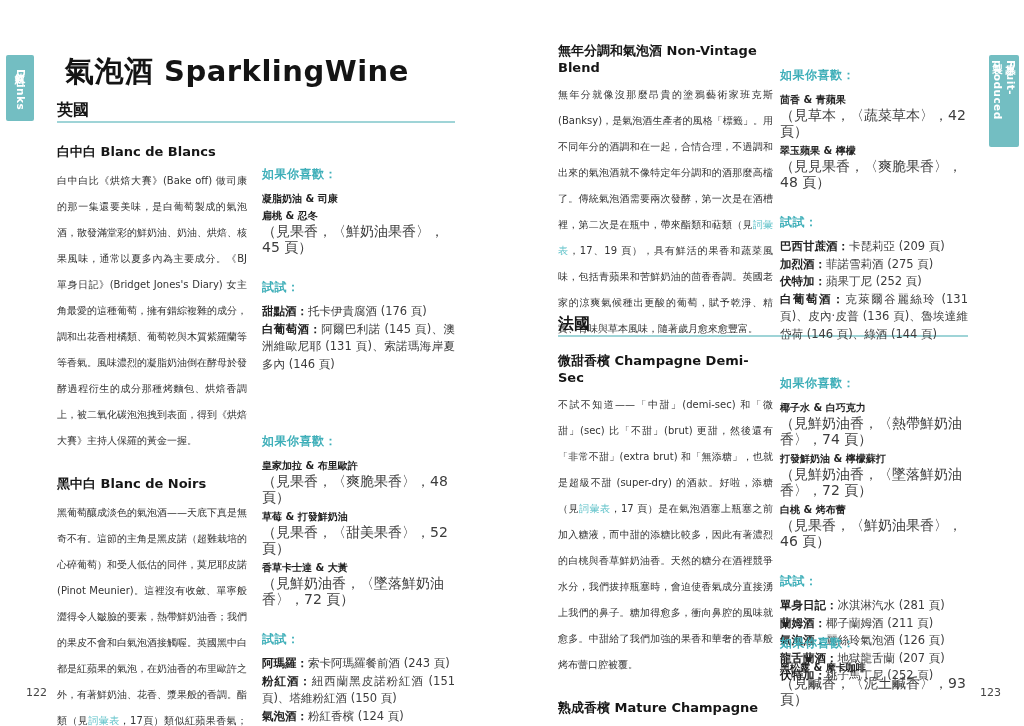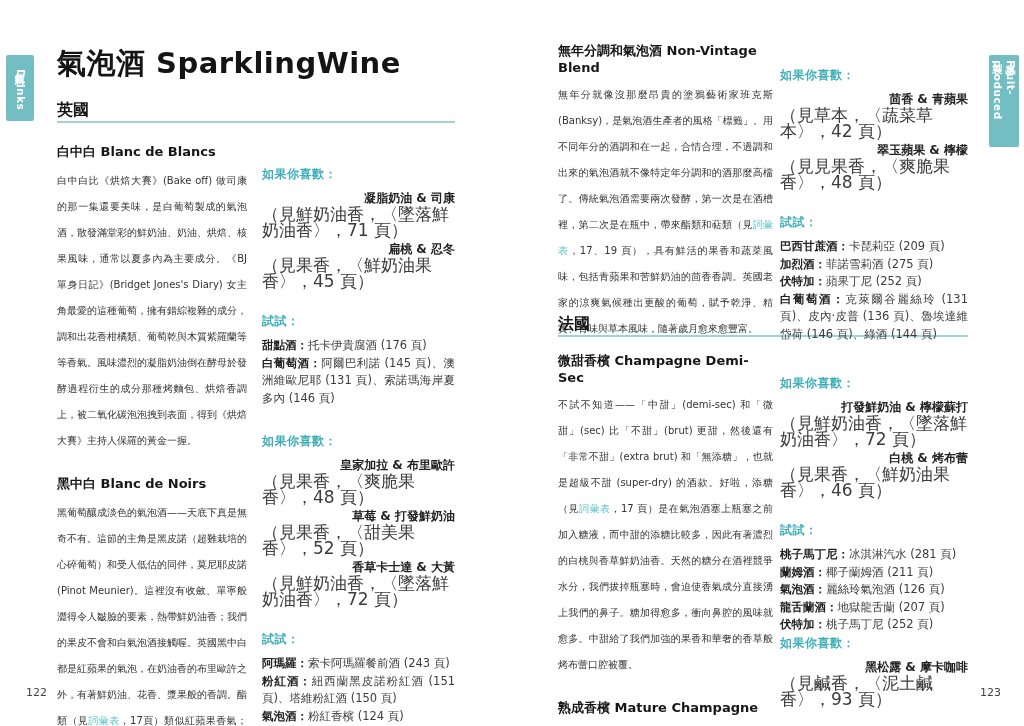--- a/index.html
+++ b/index.html
@@ -16,21 +16,21 @@
     writing-mode:vertical-rl;display:flex;align-items:center;justify-content:center;
     font-weight:bold;font-size:10.5px;line-height:13px;letter-spacing:1px;
   }
   .vtab-left{left:6px;top:55px;width:28px;height:66px;}
   .vtab-right{left:989px;top:55px;width:30px;height:92px;}
   .vtab .zh{text-orientation:upright;letter-spacing:2px;}
   .vtab .en{text-orientation:mixed;letter-spacing:0.5px;}
 
   
   .title{
-    position:absolute;left:57px;top:44px;margin:0;
+    position:absolute;left:57px;top:44px;margin:8px;
     font-size:29px;font-weight:bold;color:#141414;letter-spacing:0.5px;
   }
   .country{
     position:absolute;font-size:16px;font-weight:bold;color:#161616;
     border-bottom:2px solid #9fd4d7;padding-bottom:0;
   }
   .country-uk{left:57px;top:100px;width:398px;}
   .country-fr{left:558px;top:314px;width:410px;}
 
   
@@ -50,22 +50,22 @@
   }
   .glossary{color:#5fc2c9;}
 
   
   .box{width:100%;}
   .box-abs{position:absolute;left:0;}
   .like-label,.try-label{
     color:#3fafb9;font-weight:bold;font-size:12px;margin-bottom:7px;letter-spacing:0.5px;margin-top:23px;
   }
   .try-label{margin-top:24px;}
-  .pair-name{font-size:12px;font-weight:bold;color:#222;line-height:17px;text-align:right;}
-  .pair-ref{font-size:17px;color:#3c3c3c;line-height:15.5px;margin-bottom:3px;}
+  .pair-name{font-size:10px;font-weight:bold;color:#222;line-height:17px;}
+  .pair-ref{font-size:14px;color:#3c3c3c;line-height:15.5px;margin-bottom:3px;}
   .try-item{font-size:11.5px;color:#3c3c3c;line-height:17.5px;text-align:justify;}
   .try-cat{font-weight:bold;color:#222;font-family:Liberation Serif, serif;}
 
   .pagenum{position:absolute;top:686px;font-size:11px;color:#444;}
   .pn-left{left:26px;}
   .pn-right{left:980px;text-align:center;}
 </style>
 </head>
 <body>
 
@@ -92,21 +92,20 @@
     <p class="body">白中白比《烘焙大賽》(Bake off) 做司康的那一集還要美味，是白葡萄製成的氣泡酒，散發滿堂彩的鮮奶油、奶油、烘焙、核果風味，通常以夏多內為主要成分。《BJ 單身日記》(Bridget Jones's Diary) 女主角最愛的這種葡萄，擁有錯綜複雜的成分，調和出花香柑橘類、葡萄乾與木質紫羅蘭等等香氣。風味濃烈的凝脂奶油倒在酵母於發酵過程衍生的成分那種烤麵包、烘焙香調上，被二氧化碳泡泡拽到表面，得到《烘焙大賽》主持人保羅的黃金一握。</p>
     <h3 class="mt">黑中白 Blanc de Noirs</h3>
     <p class="body"><span>黑葡萄釀成淡色的氣泡酒——天底下真是無奇不有。這節的主角是黑皮諾（超難栽培的心碎葡萄）和受人低估的同伴，莫尼耶皮諾 (Pinot Meunier)。這裡沒有收斂、單寧般澀得令人皺臉的要素，熱帶鮮奶油香；我們的果皮不會和白氣泡酒接觸喔。英國黑中白都是紅蘋果的氣泡，在奶油香的布里歐許之外，有著鮮奶油、花香、漿果般的香調。酯類（見</span><span class="glossary">詞彙表</span><span>，17頁）類似紅蘋果香氣；黑皮諾裡的一種主要成分也一樣，有著果香、芬芳香調，隱約的玫瑰與蜂蜜味，和酵母發酵時形成的奶油味成分。</span></p>
   </div>
 
   <div class="col colL2">
     <div class="box box-abs" style="top:0;">
       <div class="like-label">如果你喜歡：</div>
       <div>
         <div class="pair-name">凝脂奶油 &amp; 司康</div>
-        <div class="pair-ref">（見鮮奶油香，〈墜落鮮奶油香〉，71 頁）</div>
       </div>
       <div>
         <div class="pair-name">扁桃 &amp; 忍冬</div>
         <div class="pair-ref">（見果香，〈鮮奶油果香〉，45 頁）</div>
       </div>
       <div class="try-label">試試：</div>
       <div class="try-item"><span class="try-cat">甜點酒：</span><span>托卡伊貴腐酒 (176 頁)</span></div>
       <div class="try-item"><span class="try-cat">白葡萄酒：</span><span>阿爾巴利諾 (145 頁)、澳洲維歐尼耶 (131 頁)、索諾瑪海岸夏多內 (146 頁)</span></div>
     </div>
 
@@ -163,29 +162,33 @@
       <div class="try-item"><span class="try-cat">加烈酒：</span><span>菲諾雪莉酒 (275 頁)</span></div>
       <div class="try-item"><span class="try-cat">伏特加：</span><span>蘋果丁尼 (252 頁)</span></div>
       <div class="try-item"><span class="try-cat">白葡萄酒：</span><span>克萊爾谷麗絲玲 (131 頁)、皮內·皮普 (136 頁)、魯埃達維岱荷 (146 頁)、綠酒 (144 頁)</span></div>
     </div>
   </div>
 
   <div class="col boxcol-r" style="top:352px;">
     <div class="box">
       <div class="like-label">如果你喜歡：</div>
       <div>
+        <div class="pair-name">椰子水 &amp; 白巧克力</div>
+        <div class="pair-ref">（見鮮奶油香，〈熱帶鮮奶油香〉，74 頁）</div>
+      </div>
+      <div>
         <div class="pair-name">打發鮮奶油 &amp; 檸檬蘇打</div>
         <div class="pair-ref">（見鮮奶油香，〈墜落鮮奶油香〉，72 頁）</div>
       </div>
       <div>
         <div class="pair-name">白桃 &amp; 烤布蕾</div>
         <div class="pair-ref">（見果香，〈鮮奶油果香〉，46 頁）</div>
       </div>
       <div class="try-label">試試：</div>
-      <div class="try-item"><span class="try-cat">桃子馬丁尼：</span><span>冰淇淋汽水 (281 頁)</span></div>
+      <div class="try-item"><span class="try-cat">單身日記：</span><span>冰淇淋汽水 (281 頁)</span></div>
       <div class="try-item"><span class="try-cat">蘭姆酒：</span><span>椰子蘭姆酒 (211 頁)</span></div>
       <div class="try-item"><span class="try-cat">氣泡酒：</span><span>麗絲玲氣泡酒 (126 頁)</span></div>
       <div class="try-item"><span class="try-cat">龍舌蘭酒：</span><span>地獄龍舌蘭 (207 頁)</span></div>
       <div class="try-item"><span class="try-cat">伏特加：</span><span>桃子馬丁尼 (252 頁)</span></div>
     </div>
   </div>
 
   <div class="col boxcol-r" style="top:612px;">
     <div class="box">
       <div class="like-label">如果你喜歡：</div>

